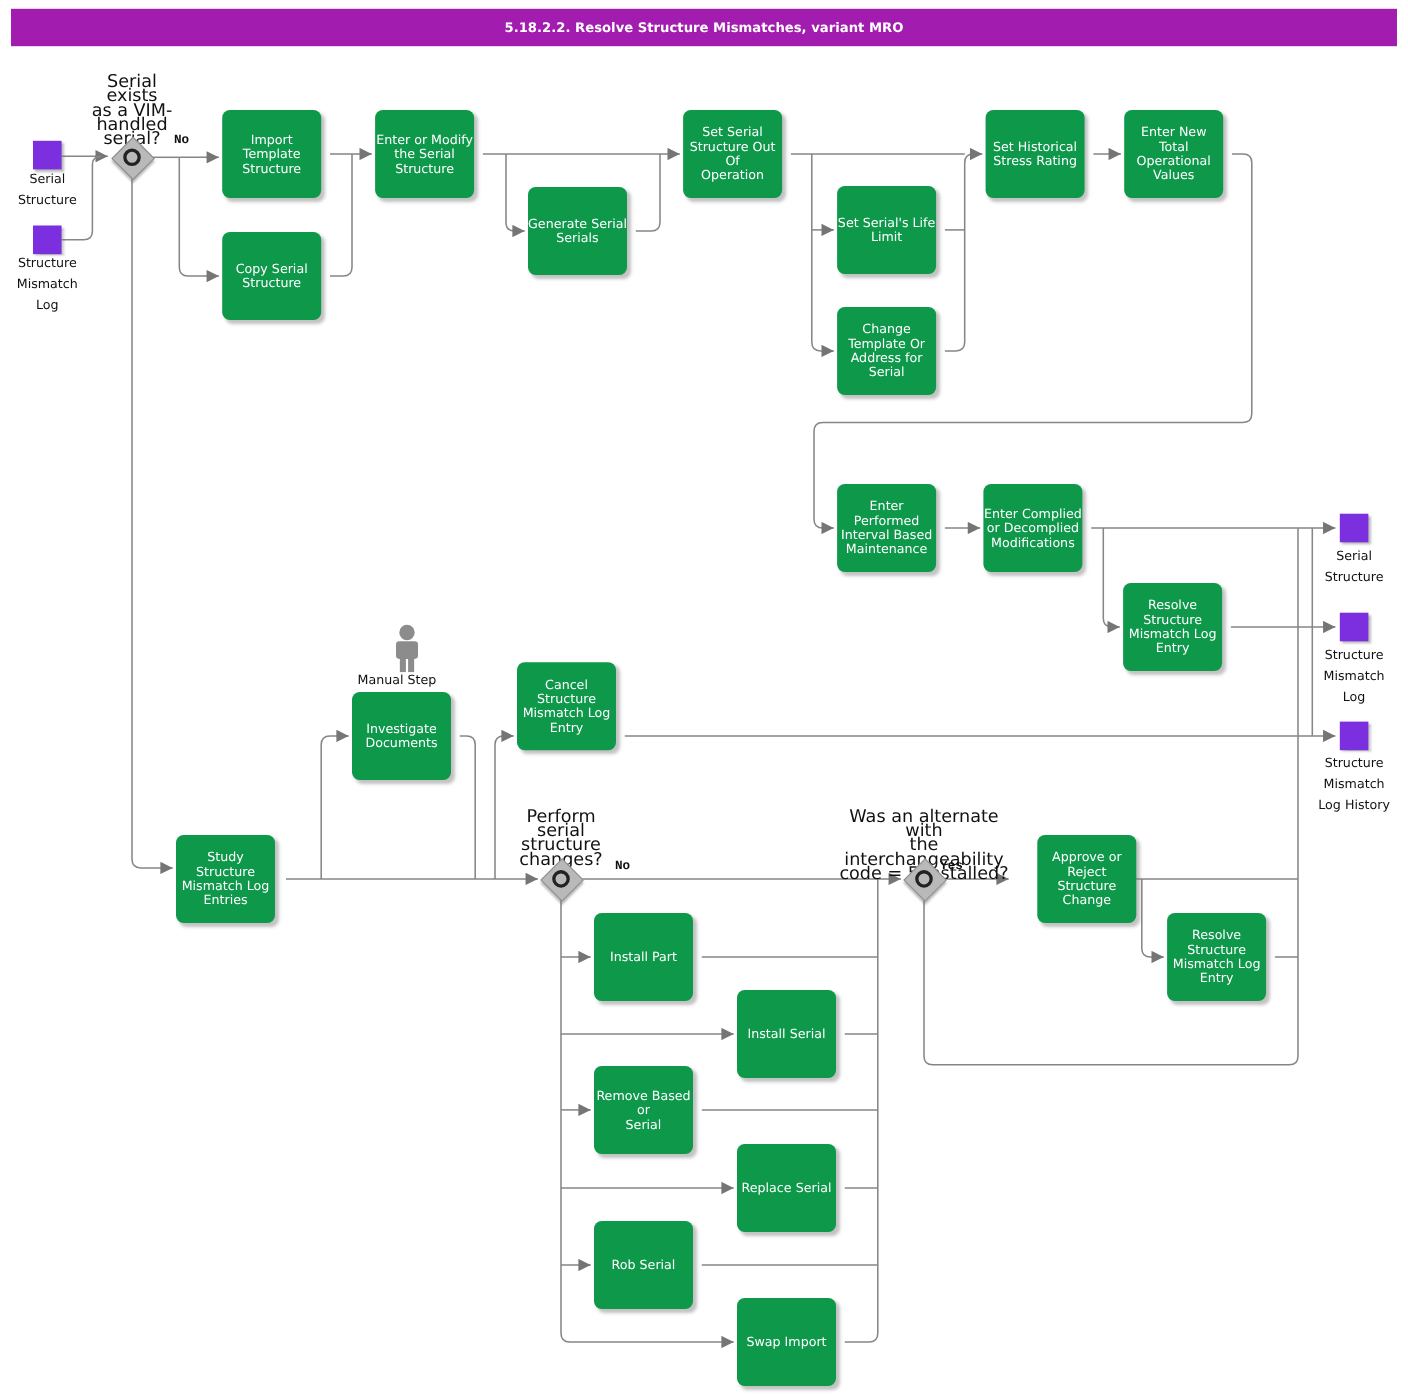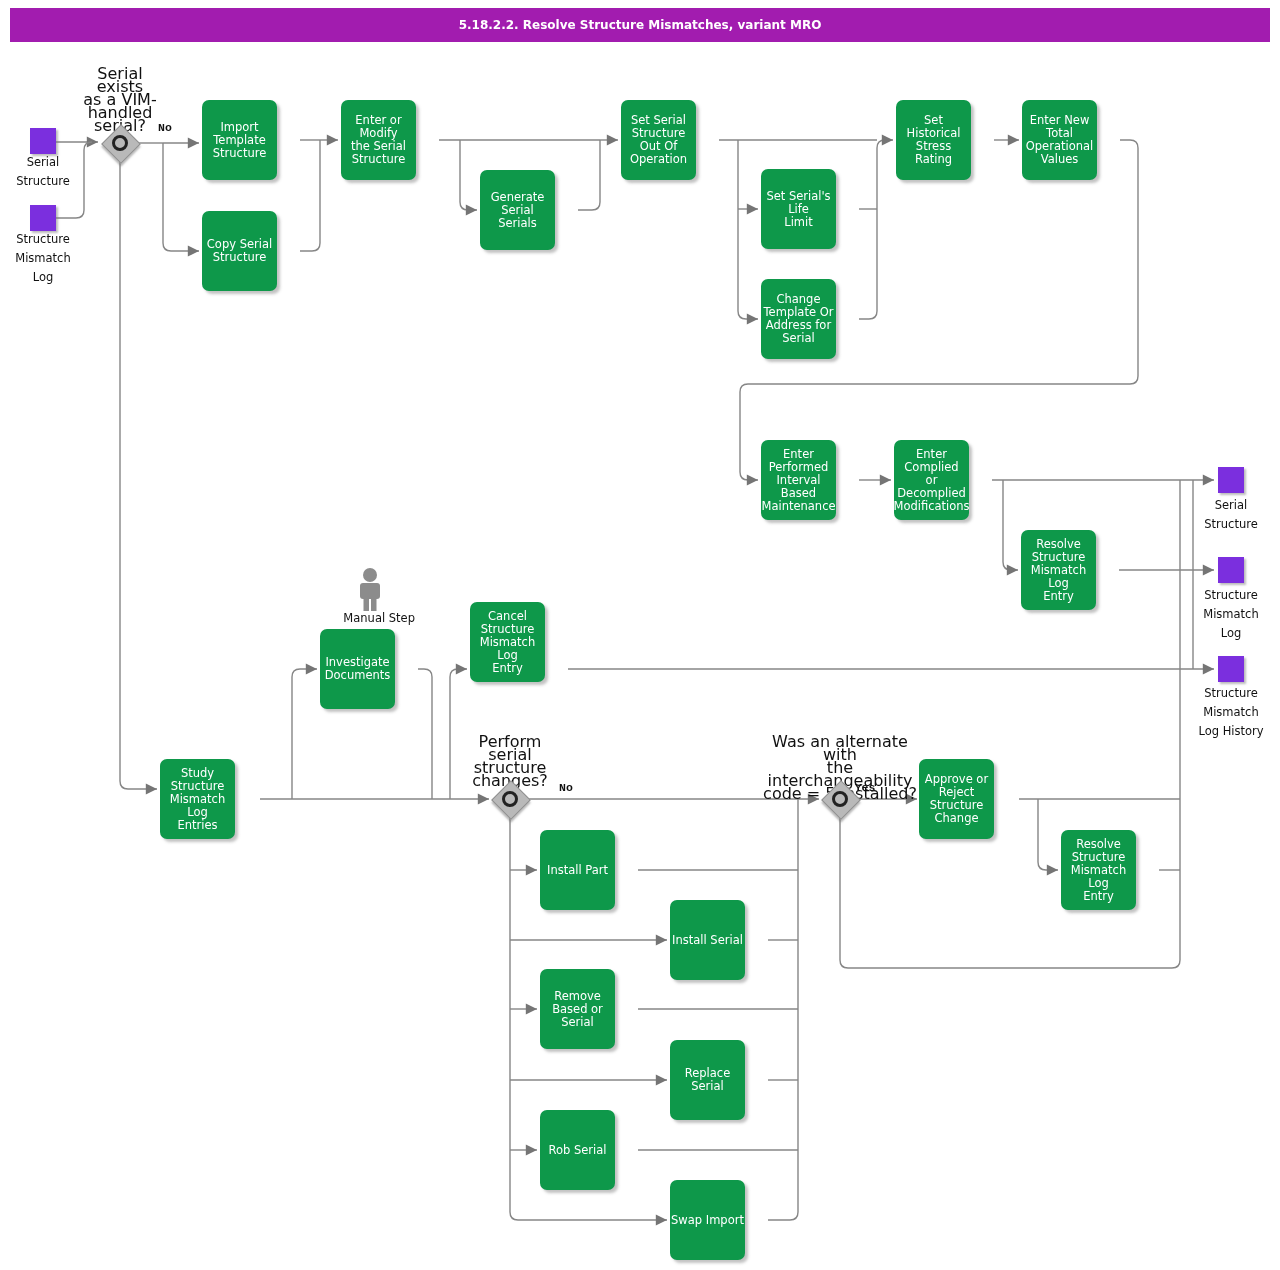--- a/index.html
+++ b/index.html
@@ -7,21 +7,21 @@
     width:1280px;height:1270px;position:relative;background:#ffffff;
     font-family:"DejaVu Sans","Liberation Sans",sans-serif;overflow:hidden;
   }
   .title-bar{
     position:absolute;left:10px;top:8px;width:1260px;height:34px;
     background:#a21caf;color:#ffffff;display:flex;align-items:center;justify-content:center;
     font-size:12px;font-weight:bold;z-index:3;
   }
   .wires{position:absolute;left:0;top:0;z-index:1;}
   .activity{
-    position:absolute;width:75px;height:80px;background:#0E984A;border-radius:7px;
+    position:absolute;width:90px;height:80px;background:#0E984A;border-radius:7px;
     color:#ffffff;display:flex;align-items:center;justify-content:center;text-align:center;
     box-shadow:3px 3px 3px rgba(120,120,120,0.45);z-index:2;
   }
   .activity-label{white-space:pre-line;font-size:11.5px;line-height:13px;}
   .data-icon{
     position:absolute;width:26px;height:26px;background:#7B2FDE;
     box-shadow:2px 2px 2px rgba(120,120,120,0.5);z-index:2;
   }
   .decision{position:absolute;width:36px;height:36px;z-index:2;}
   .decision .diamond{
@@ -37,21 +37,21 @@
     white-space:pre-line;z-index:2;
   }
   .obj-label{
     position:absolute;font-size:11.5px;line-height:19px;color:#111111;text-align:center;
     white-space:pre-line;z-index:2;
   }
   .edge-label{
     position:absolute;font-size:11.5px;font-weight:bold;color:#111111;text-align:center;z-index:2;font-family:Liberation Mono, monospace;
   }
   .manual-label{
-    position:absolute;font-size:11.5px;color:#111111;text-align:right;z-index:2;
+    position:absolute;font-size:11.5px;color:#111111;text-align:left;z-index:2;
   }
   .person{position:absolute;z-index:2;}
 </style>
 </head>
 <body>
 
 <div class="title-bar">
   <span>5.18.2.2. Resolve Structure Mismatches, variant MRO</span>
 </div>
 
@@ -274,21 +274,21 @@
 <div class="activity" style="left:670px;top:1040px">
     <span class="activity-label">Replace Serial</span>
   </div>
 <div class="activity" style="left:540px;top:1110px">
     <span class="activity-label">Rob Serial</span>
   </div>
 <div class="activity" style="left:670px;top:1180px">
     <span class="activity-label">Swap Import</span>
   </div>
 
-<div class="activity" style="left:919px;top:759px">
+<div class="activity" style="left:943px;top:759px">
     <span class="activity-label">Approve or
 Reject Structure
 Change</span>
   </div>
 <div class="activity" style="left:1061px;top:830px">
     <span class="activity-label">Resolve
 Structure
 Mismatch Log
 Entry</span>
   </div>

